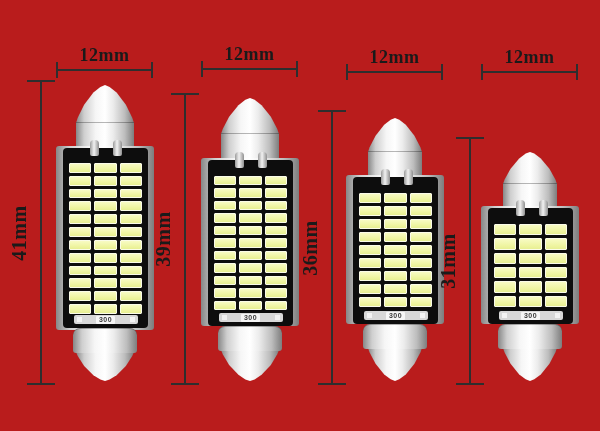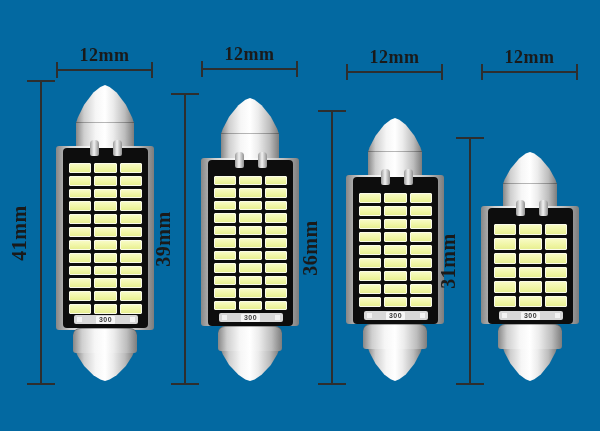--- a/index.html
+++ b/index.html
@@ -1,17 +1,17 @@
 <!DOCTYPE html>
 <html><head>
 <meta charset="utf-8">
 <style>
   html,body{margin:0;padding:0;background:#ffffff;}
   .canvas{
-    position:relative;width:600px;height:431px;background:#0369a1;
+    position:relative;width:600px;height:431px;background:#b91c1c;
     font-family:"Liberation Serif", serif;overflow:hidden;
   }
   
   .hdim{position:absolute;height:2px;background:#2e2e2e;}
   .hdim .tick{position:absolute;top:-7px;width:2px;height:16px;background:#2e2e2e;}
   .hdim .tick.l{left:0;}
   .hdim .tick.r{right:0;}
   .hdim .hdim-label{
     position:absolute;left:50%;bottom:5px;transform:translateX(-50%);
     font-size:18px;font-weight:bold;color:#1a1a1a;white-space:nowrap;letter-spacing:.5px;

